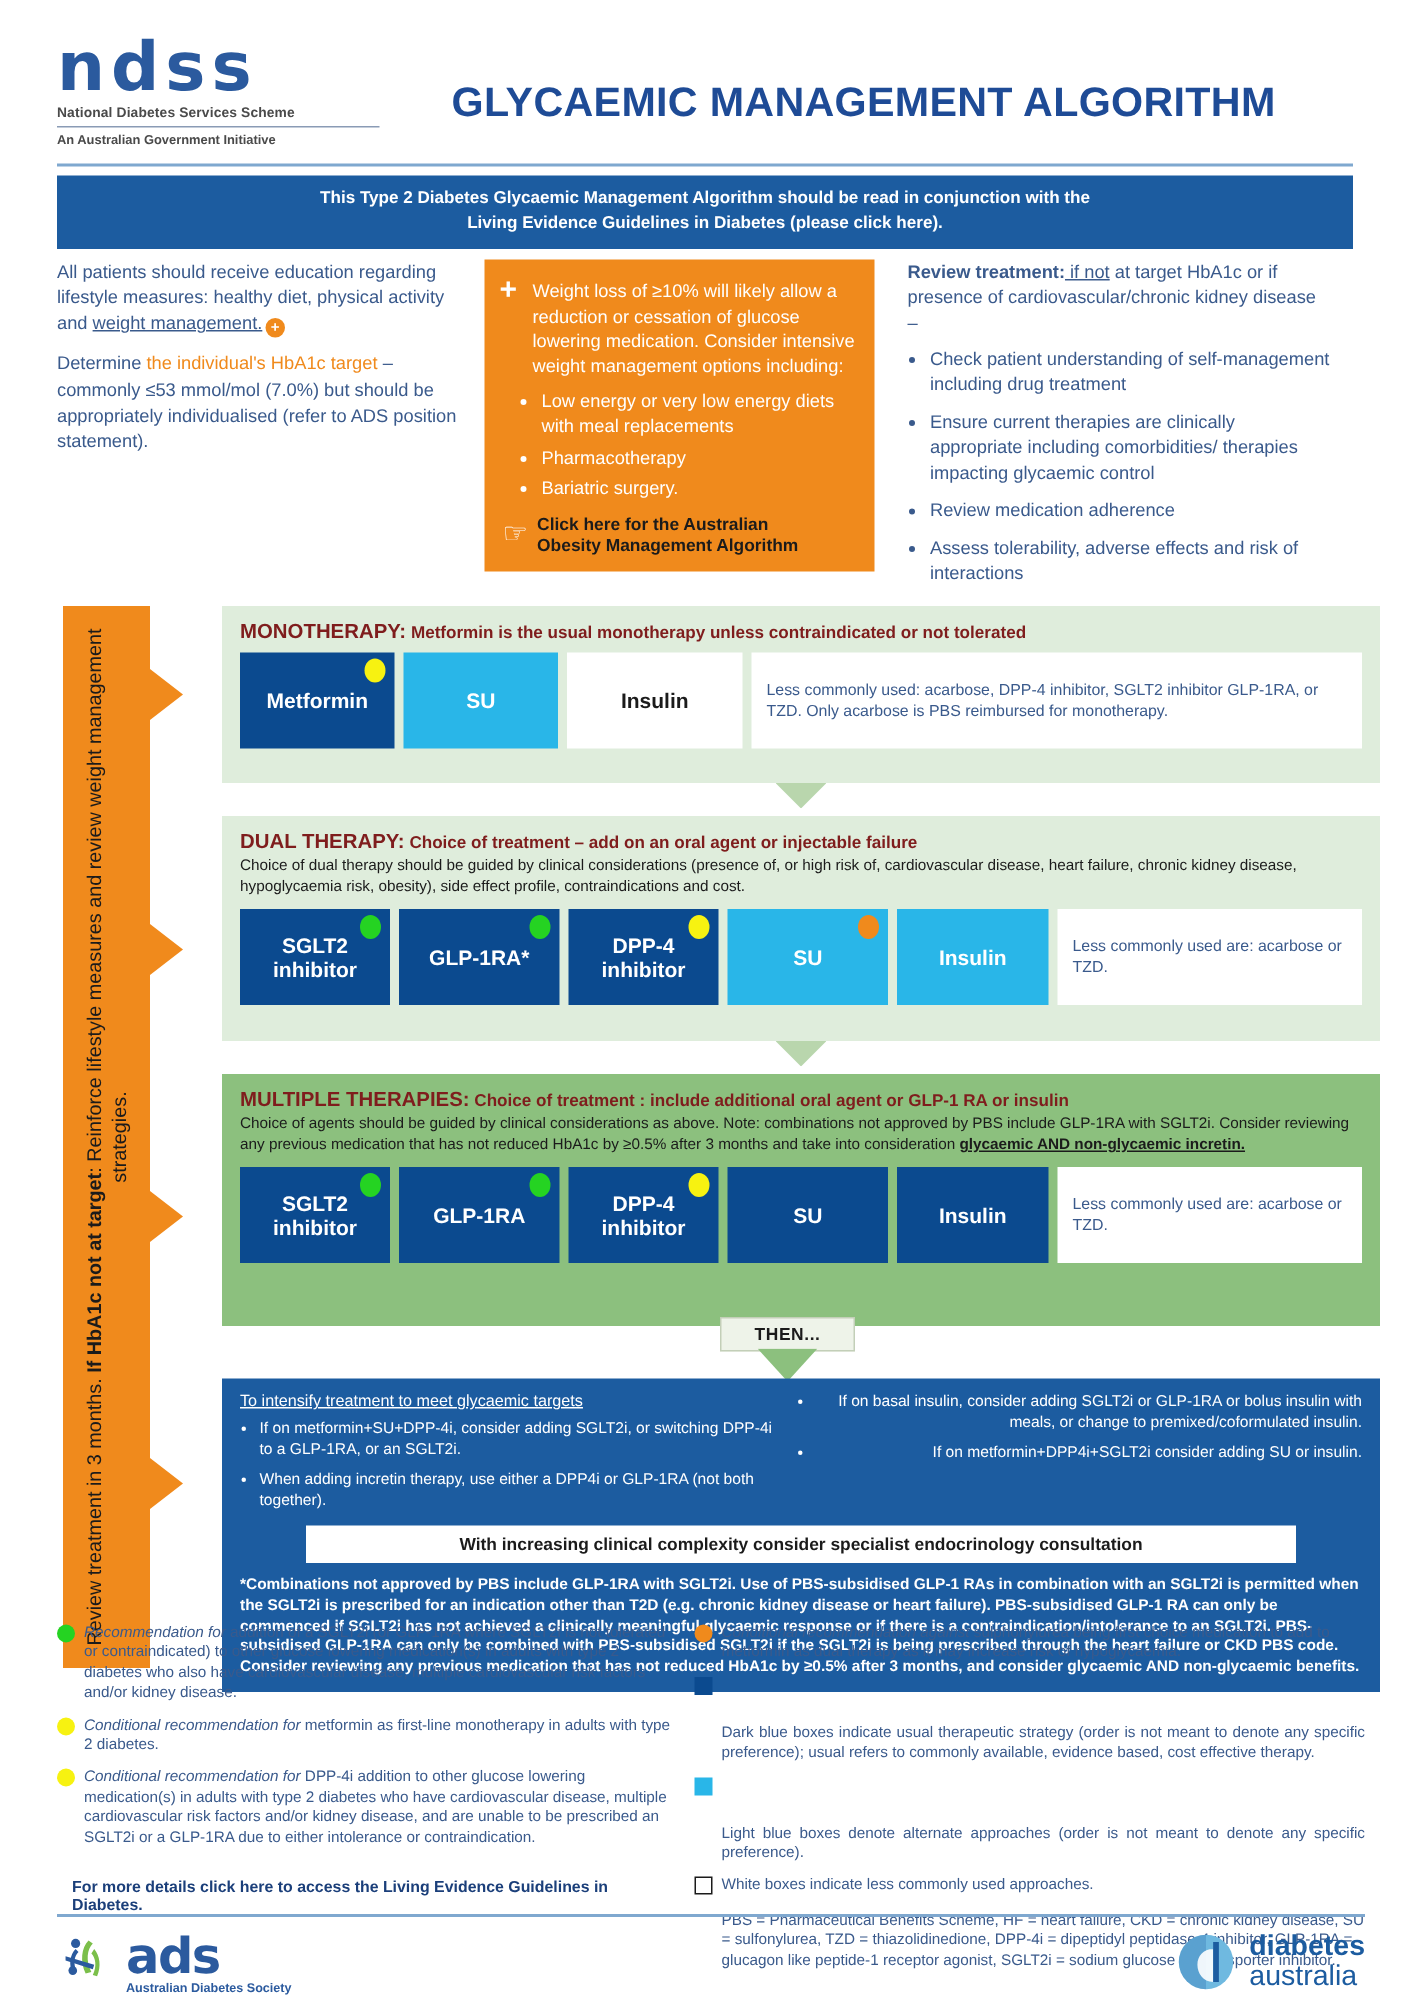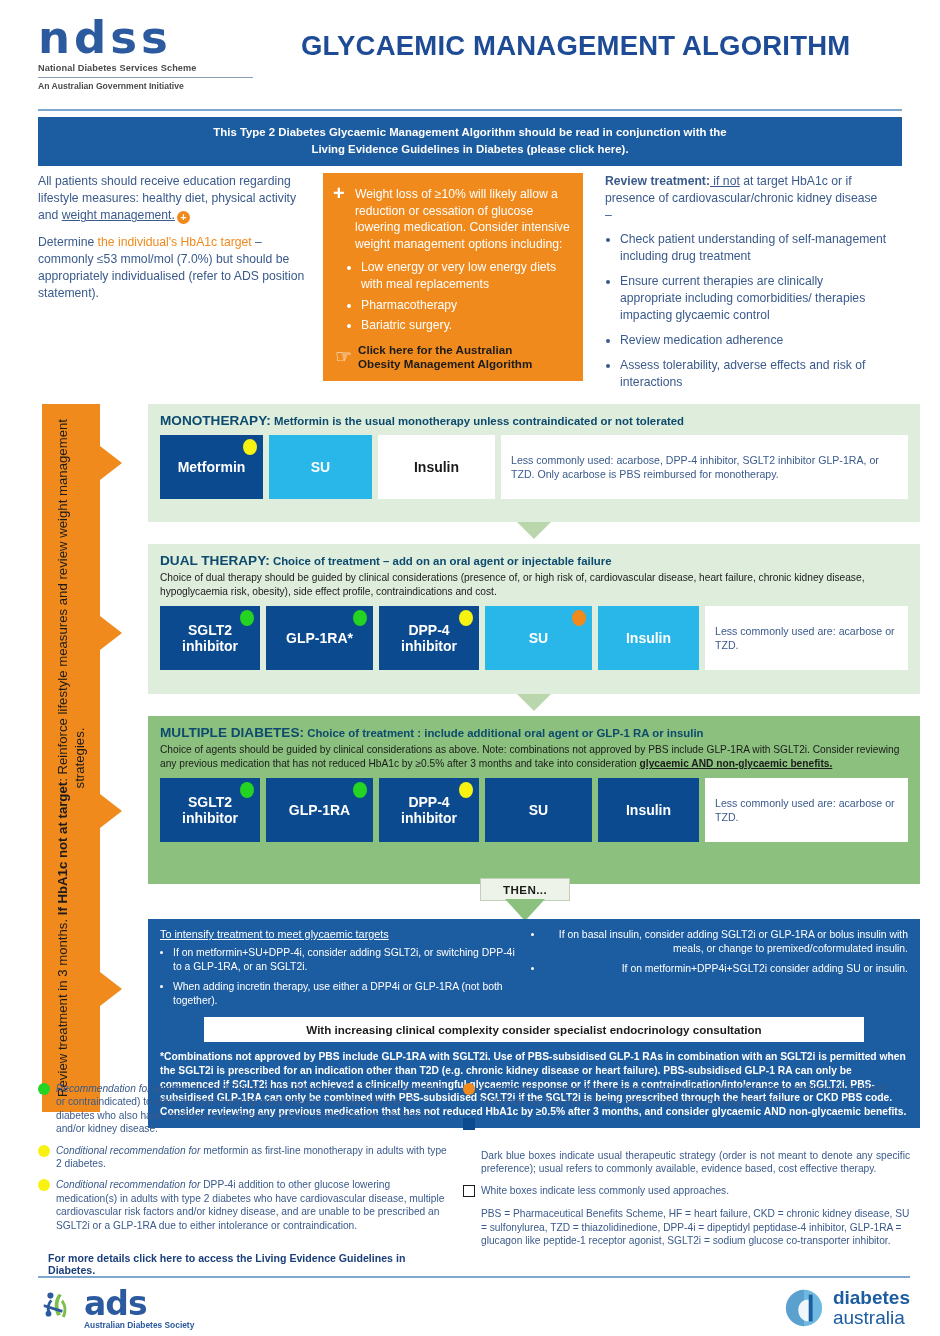--- a/index.html
+++ b/index.html
@@ -7,21 +7,21 @@
     width: 940px; height: 1336px;
     background:#ffffff;
     font-family: "Liberation Sans", sans-serif;
     color:#3a5a8c;
     position:relative;
     overflow:hidden;
   }
   .page { position:relative; width:940px; height:1336px; }
 
   
-  .header { display:flex; align-items:flex-start; padding:14px 20px 0 38px; height:105px; }
+  .header { display:flex; align-items:center; padding:14px 20px 0 38px; height:105px; }
   .ndss-logo { width:215px; }
   .ndss-word { font-size:45px; font-weight:bold; color:#2b5a9e; letter-spacing:4px; line-height:48px; font-family:"DejaVu Sans", sans-serif;}
   .ndss-sub { font-size:9.2px; font-weight:bold; color:#4a4a4a; margin-top:1px; letter-spacing:0.1px;}
   .ndss-rule { border-top:1.4px solid #8a9bb5; margin:4px 0 3px 0; width:100%; }
   .ndss-gov { font-size:8.6px; font-weight:bold; color:#4a4a4a; }
   .title-block { margin-left:48px; padding-top:16px; }
   .title-1 { font-size:27.5px; color:#4b6ea8; letter-spacing:0.4px; line-height:31px; font-weight:400;}
   .title-2 { font-size:27.5px; color:#1e4b96; letter-spacing:0.2px; line-height:31px; font-weight:bold;}
 
   .blue-rule { height:2px; background:#7fa8cf; margin:4px 38px 0 38px; }
@@ -80,21 +80,21 @@
     position:absolute; left:100px; width:22px; height:34px;
     background:#f08a1c;
     clip-path: polygon(0 0, 100% 50%, 0 100%);
   }
 
   .stage { position:absolute; left:148px; width:772px; }
   .stage-mono { top:0;   height:118px; background:#dfeddc; }
   .stage-dual { top:140; height:148px; background:#dfeddc; }
   .stage-multi{ background:#8cc07e; }
 
-  .stage-title { font-size:13.6px; font-weight:bold; color:#0c4a6e; padding:9px 12px 0 12px; }
+  .stage-title { font-size:13.6px; font-weight:bold; color:#7f1d1d; padding:9px 12px 0 12px; }
   .stage-title .sub { font-size:11.4px; }
   .stage-desc { font-size:10.2px; color:#1b1b1b; padding:3px 12px 0 12px; line-height:14px; }
 
   .boxrow { display:flex; padding:7px 12px 10px 12px; gap:6px; }
   .drug {
     position:relative; color:#fff; font-weight:bold; font-size:14px;
     display:flex; align-items:center; justify-content:center; text-align:center;
     line-height:16px; height:64px;
   }
   .dark { background:#0b4a8f; }
@@ -291,24 +291,24 @@
         <div class="drug light" style="width:101px">
           <span>Insulin</span>
         </div>
         <div class="note" style="flex:1">Less commonly used are: acarbose or TZD.</div>
       </div>
     </div>
     <div class="down-arrow" style="left:517px; top:290px;"></div>
 
     <div class="stage stage-multi" style="top:312px;height:168px;">
       <div class="stage-title">
-        <span>MULTIPLE DIABETES:</span><span class="sub"> Choice of treatment : include additional oral agent or GLP-1 RA or insulin</span>
+        <span>MULTIPLE THERAPIES:</span><span class="sub"> Choice of treatment : include additional oral agent or GLP-1 RA or insulin</span>
       </div>
       <div class="stage-desc">
-        <span>Choice of agents should be guided by clinical considerations as above. Note: combinations not approved by PBS include GLP-1RA with SGLT2i. Consider reviewing any previous medication that has not reduced HbA1c by ≥0.5% after 3 months and take into consideration </span><b class="u">glycaemic AND non-glycaemic benefits.</b>
+        <span>Choice of agents should be guided by clinical considerations as above. Note: combinations not approved by PBS include GLP-1RA with SGLT2i. Consider reviewing any previous medication that has not reduced HbA1c by ≥0.5% after 3 months and take into consideration </span><b class="u">glycaemic AND non-glycaemic incretin.</b>
       </div>
       <div class="boxrow">
         <div class="drug dark" style="width:100px">
           <span>SGLT2 inhibitor</span>
           <span class="dot dot-green"></span>
         </div>
         <div class="drug dark" style="width:107px">
           <span>GLP-1RA</span>
           <span class="dot dot-green"></span>
         </div>
@@ -395,20 +395,26 @@
         </div>
       </div>
 
       <div class="leg-item">
         <div class="leg-mark">
           <span class="square" style="background:#0b4a8f"></span>
         </div>
         <div class="leg-txt just">Dark blue boxes indicate usual therapeutic strategy (order is not meant to denote any specific preference); usual refers to commonly available, evidence based, cost effective therapy.</div>
       </div>
 
+      <div class="leg-item">
+        <div class="leg-mark">
+          <span class="square" style="background:#29b6e8"></span>
+        </div>
+        <div class="leg-txt just">Light blue boxes denote alternate approaches (order is not meant to denote any specific preference).</div>
+      </div>
 
       <div class="leg-item">
         <div class="leg-mark">
           <span class="square sq-white"></span>
         </div>
         <div class="leg-txt">White boxes indicate less commonly used approaches.</div>
       </div>
 
       <div class="abbr">PBS = Pharmaceutical Benefits Scheme, HF = heart failure, CKD = chronic kidney disease, SU = sulfonylurea, TZD = thiazolidinedione, DPP-4i = dipeptidyl peptidase-4 inhibitor, GLP-1RA = glucagon like peptide-1 receptor agonist, SGLT2i = sodium glucose co-transporter inhibitor.</div>
     </div>

